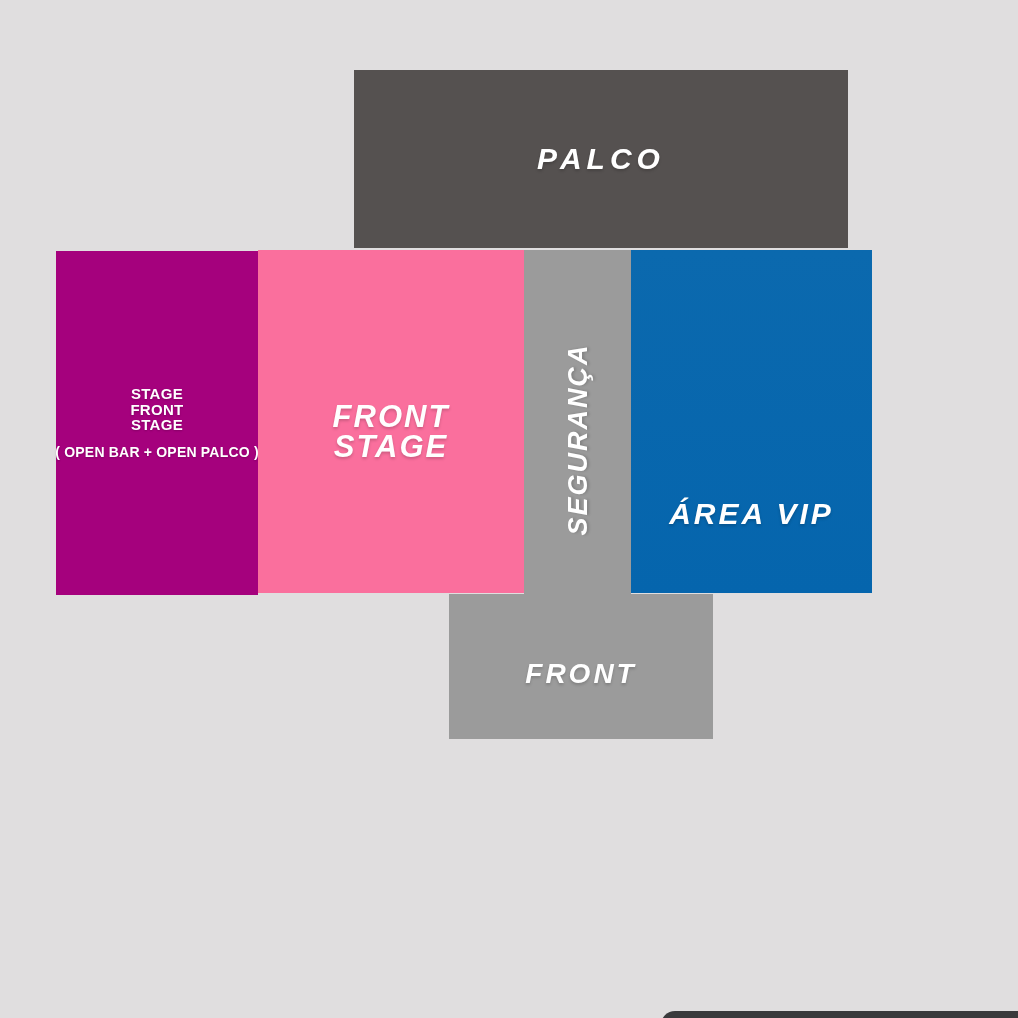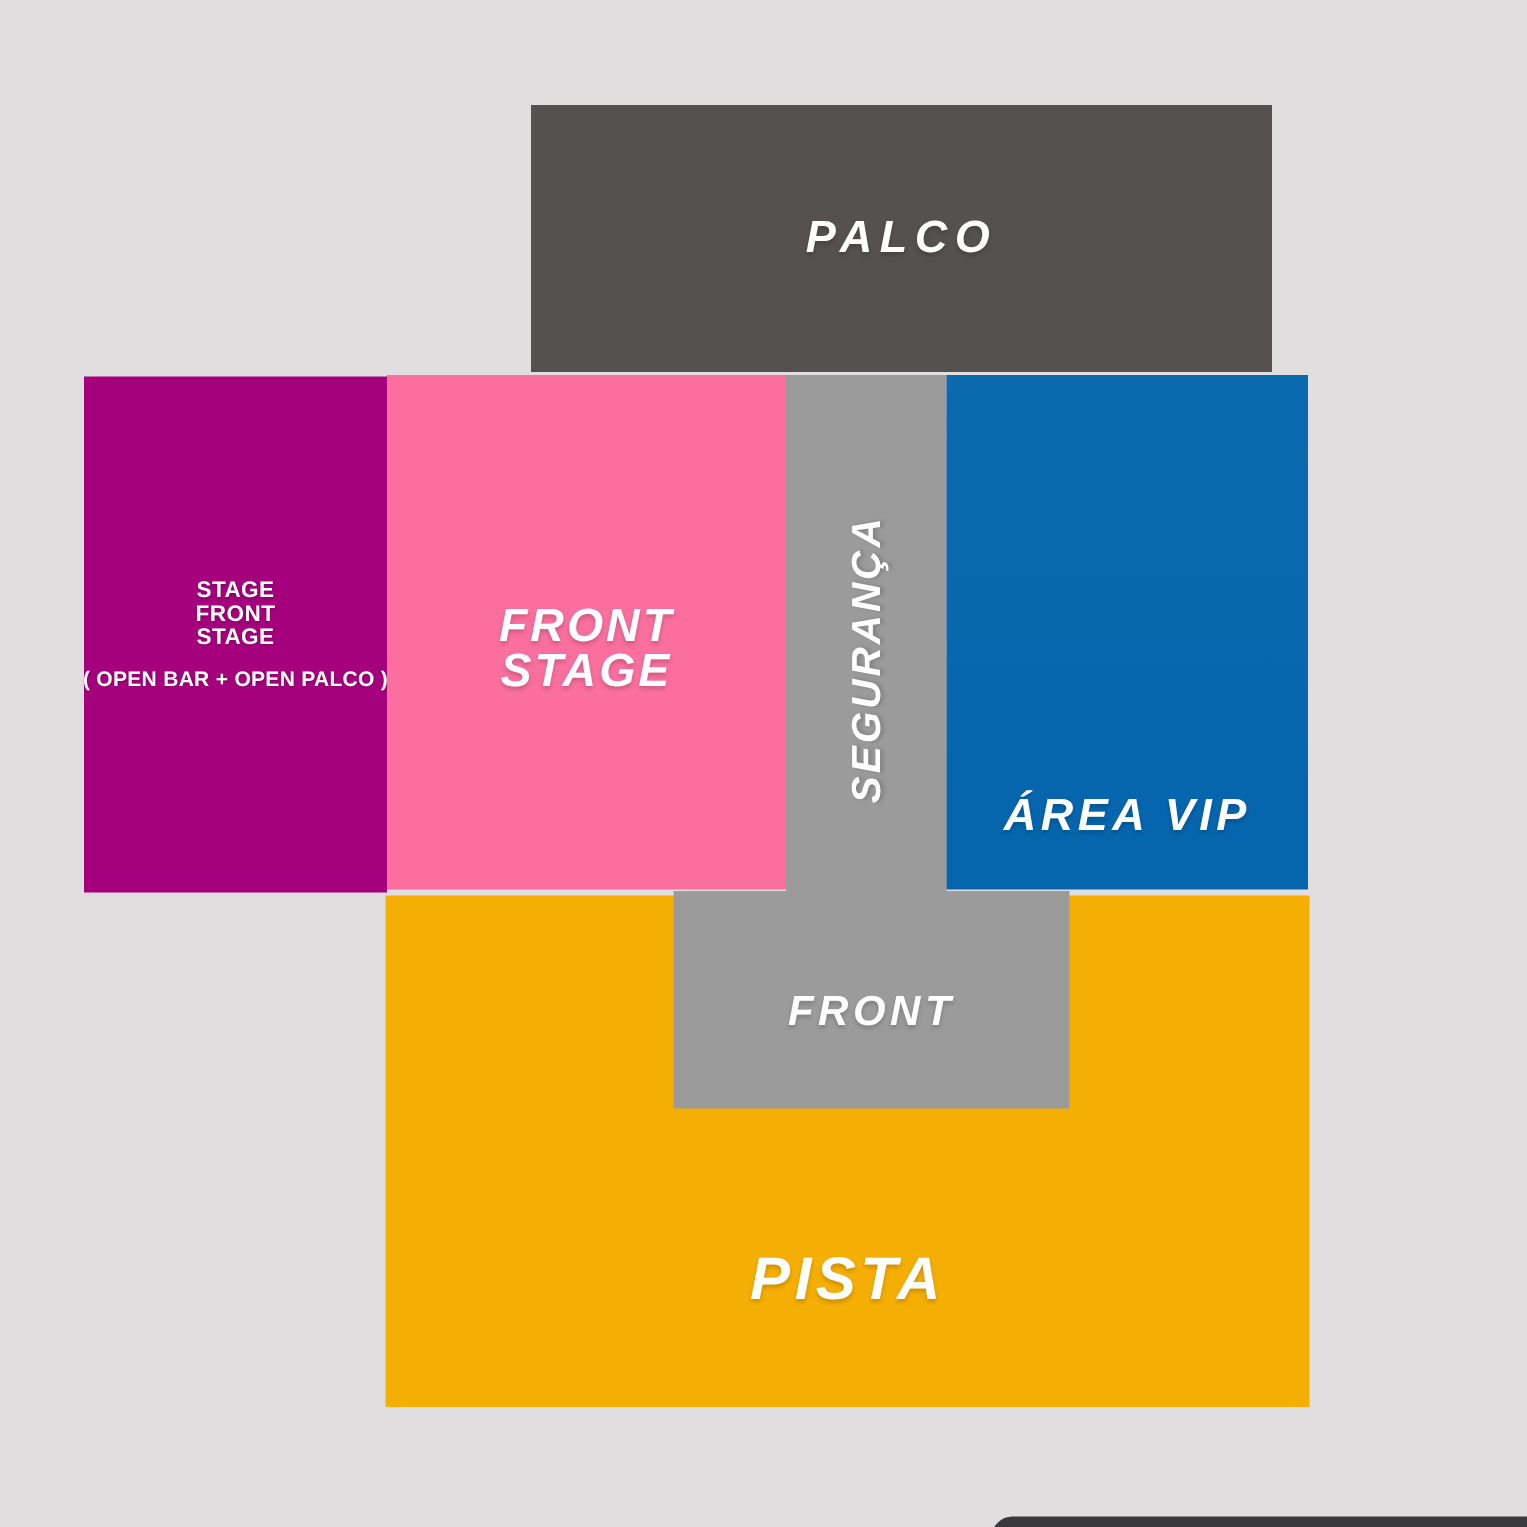--- a/index.html
+++ b/index.html
@@ -82,21 +82,21 @@
     font-size: 27px;
     letter-spacing: 2px;
     transform: rotate(-90deg) translateX(-16px);
   }
 
   
   .zone-area-vip {
     left: 631px; top: 250px; width: 241px; height: 343px;
     background: linear-gradient(180deg, #0b69ae 0%, #0565ad 100%);
     align-items: flex-end;
-    padding-bottom: 32px;
+    padding-bottom: 62px;
   }
   .zone-area-vip .big-label { font-size: 30px; letter-spacing: 3px; }
 
   
   .zone-pista {
     left: 257px; top: 597px; width: 616px; height: 341px;
     background: #f5ae03;
     align-items: flex-end;
     padding-bottom: 62px;
   }
@@ -147,23 +147,20 @@
   </div>
 
   <div class="zone zone-seguranca">
     <span class="big-label">SEGURANÇA</span>
   </div>
 
   <div class="zone zone-area-vip">
     <span class="big-label">ÁREA VIP</span>
   </div>
 
-  <div class="zone zone-pista">
-    <span class="big-label">PISTA</span>
-  </div>
 
   <div class="zone zone-house">
     <span class="big-label">FRONT</span>
   </div>
 
   <div class="bottom-sheet"></div>
 
 </div>
 
 </body></html>

